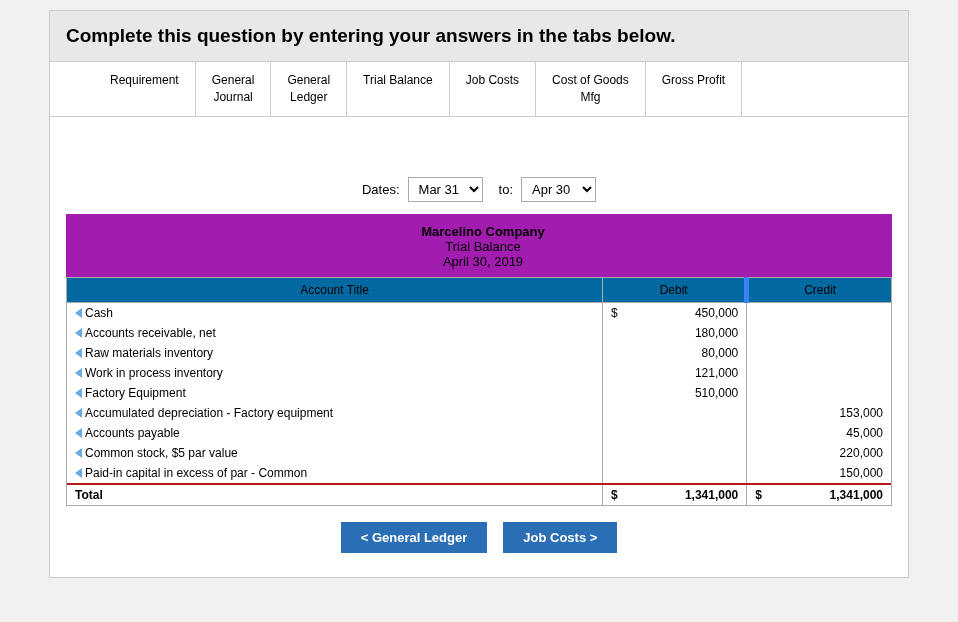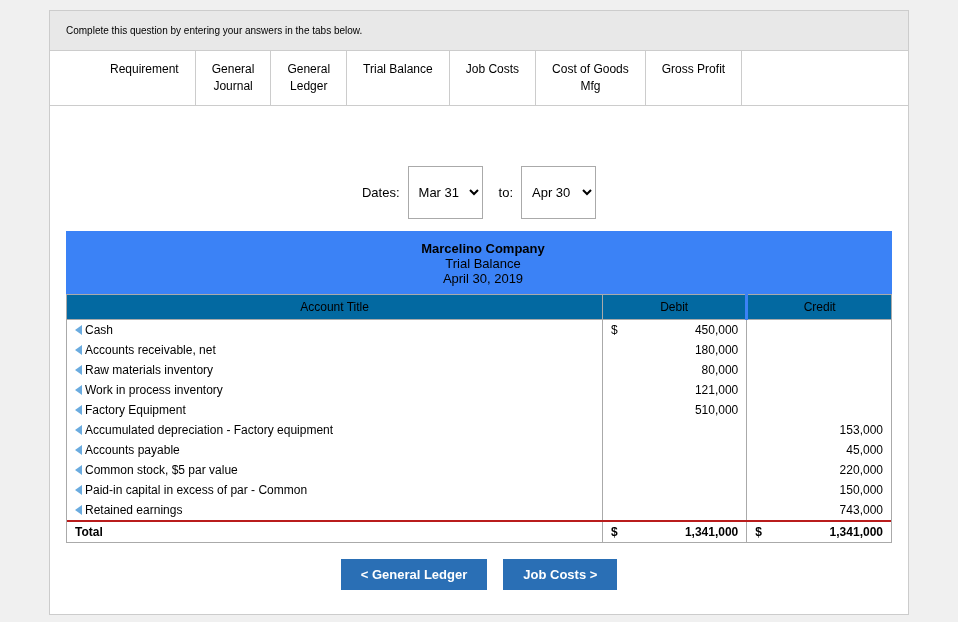--- a/index.html
+++ b/index.html
@@ -15,22 +15,22 @@
     .outer-container {
       background: #fff;
       border: 1px solid #ccc;
       width: 860px;
       padding: 0;
     }
     .instruction-bar {
       background: #e8e8e8;
       border-bottom: 1px solid #ccc;
       padding: 14px 16px;
-      font-size: 10px;
-      font-weight: normal;
+      font-size: 19px;
+      font-weight: bold;
     }
     .tabs-row {
       display: flex;
       flex-direction: row;
       border-bottom: 1px solid #ccc;
       background: #fff;
     }
     .tab {
       padding: 10px 16px;
       border-right: 1px solid #ccc;
@@ -60,30 +60,30 @@
       gap: 8px;
       margin-bottom: 12px;
       font-size: 13px;
       margin-top: 48px;
     }
     .dates-row span {
       font-weight: normal;
     }
     .date-select {
       border: 1px solid #aaa;
-      padding: 17px 6px;
+      padding: 3px 6px;
       font-size: 13px;
       background: #fff;
       cursor: pointer;
     }
     .dates-row .to-label {
       margin-left: 8px;
     }
     .report-header {
-      background: #3b82f6;
+      background: #a21caf;
       text-align: center;
       padding: 10px 0 8px 8px;
       color: #000;
     }
     .report-header .company-name {
       font-weight: bold;
       font-size: 13px;
     }
     .report-header .report-title {
       font-size: 13px;
@@ -108,21 +108,21 @@
       font-weight: normal;
     }
     thead tr th.col-account {
       text-align: center;
       width: 65%;
       border-right: 1px solid #aaa;
     }
     thead tr th.col-debit {
       text-align: center;
       width: 17.5%;
-      border-right: 3px solid #3b82f6;
+      border-right: 5px solid #3b82f6;
     }
     thead tr th.col-credit {
       text-align: center;
       width: 17.5%;
     }
     tbody tr td {
       padding: 3px 8px;
       vertical-align: middle;
     }
     tbody tr td.col-account {
@@ -265,25 +265,20 @@
             <tr>
               <td class="col-account"><span class="row-icon"></span><span>Common stock, $5 par value</span></td>
               <td class="col-debit"></td>
               <td class="col-credit">220,000</td>
             </tr>
             <tr>
               <td class="col-account"><span class="row-icon"></span><span>Paid-in capital in excess of par - Common</span></td>
               <td class="col-debit"></td>
               <td class="col-credit">150,000</td>
             </tr>
-            <tr>
-              <td class="col-account"><span class="row-icon"></span><span>Retained earnings</span></td>
-              <td class="col-debit"></td>
-              <td class="col-credit">743,000</td>
-            </tr>
             <tr class="total-row">
               <td class="col-account">Total</td>
               <td class="col-debit"><span style="float:left">$</span><span>1,341,000</span></td>
               <td class="col-credit"><span style="float:left">$</span><span>1,341,000</span></td>
             </tr>
           </tbody>
       </table>
     </div>
 
     <div class="bottom-nav">

